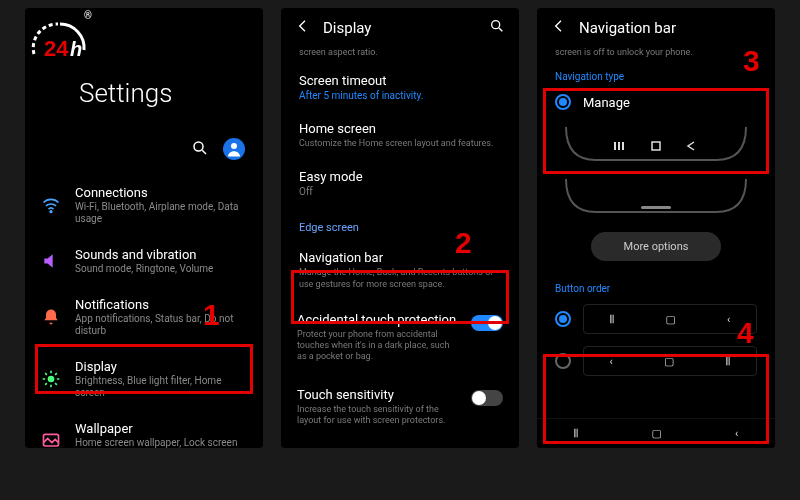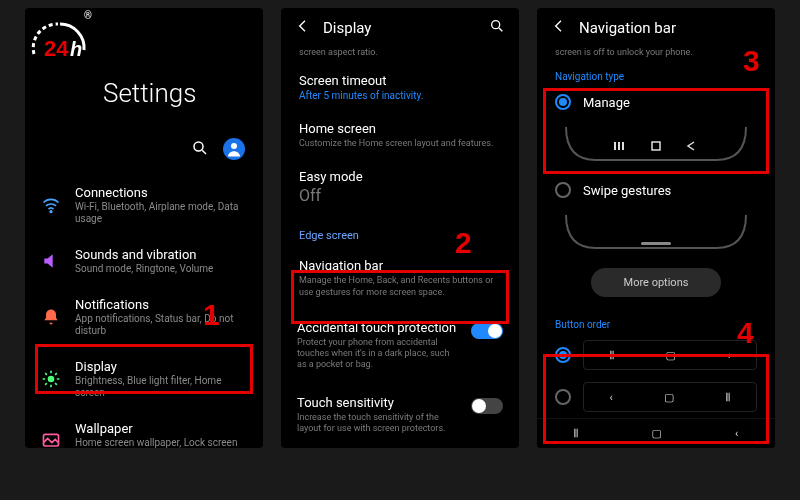--- a/index.html
+++ b/index.html
@@ -39,21 +39,21 @@
     position: absolute;
     top: -4px;
     left: 58px;
     color: #fff;
     font-size: 10px;
   }
   
   .p1-header {
     padding: 70px 20px 24px 54px;
   }
-  .p1-title { font-size: 26px; font-weight: 300; margin-left: 24px; }
+  .p1-title { font-size: 26px; font-weight: 300; }
   .p1-toolbar {
     display: flex;
     justify-content: flex-end;
     align-items: center;
     gap: 14px;
     padding: 6px 18px 14px;
   }
   .p1-toolbar svg { width: 18px; height: 18px; }
   .avatar {
     width: 22px; height: 22px; border-radius: 50%;
@@ -78,21 +78,21 @@
     gap: 12px;
   }
   .hdr-title { font-size: 15px; font-weight: 400; flex: 1; }
   .hint { color: #7a7a7a; font-size: 9px; padding: 0 18px 6px; }
   .row {
     padding: 10px 18px;
   }
   .row-title { font-size: 13px; color: #fff; }
   .row-sub { font-size: 9px; color: #7a7a7a; margin-top: 2px; line-height: 1.25; }
   .row-val { font-size: 10px; color: #2189ff; margin-top: 2px; }
-  .row-off { font-size: 16px; color: #7a7a7a; margin-top: 2px; }
+  .row-off { font-size: 10px; color: #7a7a7a; margin-top: 2px; }
   .section-label {
     font-size: 11px; color: #6aa3ff; padding: 14px 18px 6px;
   }
   .toggle-row {
     display: flex; align-items: flex-start; gap: 10px; padding: 12px 16px;
   }
   .toggle-row .txt { flex: 1; }
   .switch {
     width: 32px; height: 16px; border-radius: 10px;
     background: #444; position: relative; margin-top: 3px;
@@ -330,24 +330,20 @@
       <g fill="#ddd">
             <rect x="58" y="20" width="2" height="8"></rect>
             <rect x="62" y="20" width="2" height="8"></rect>
             <rect x="66" y="20" width="2" height="8"></rect>
       <rect x="96" y="20" width="8" height="8" fill="none" stroke="#ddd" stroke-width="1.5"></rect>
       <path d="M138 20 l-6 4 6 4" fill="none" stroke="#ddd" stroke-width="1.5"></path>
           </g>
         </svg>
     </div>
 
-    <div class="radio-row">
-      <div class="radio"></div>
-      <div class="row-title">Swipe gestures</div>
-    </div>
     <div class="nav-preview">
       <svg viewBox="0 0 200 44">
           <path d="M10 5 Q10 38 40 38 H160 Q190 38 190 5" fill="none" stroke="#555" stroke-width="2"></path>
       <rect x="85" y="32" width="30" height="3" rx="1.5" fill="#888"></rect>
         </svg>
     </div>
 
     <div class="more-btn">More options</div>
 
     <div class="nav-sec-label">Button order</div>

